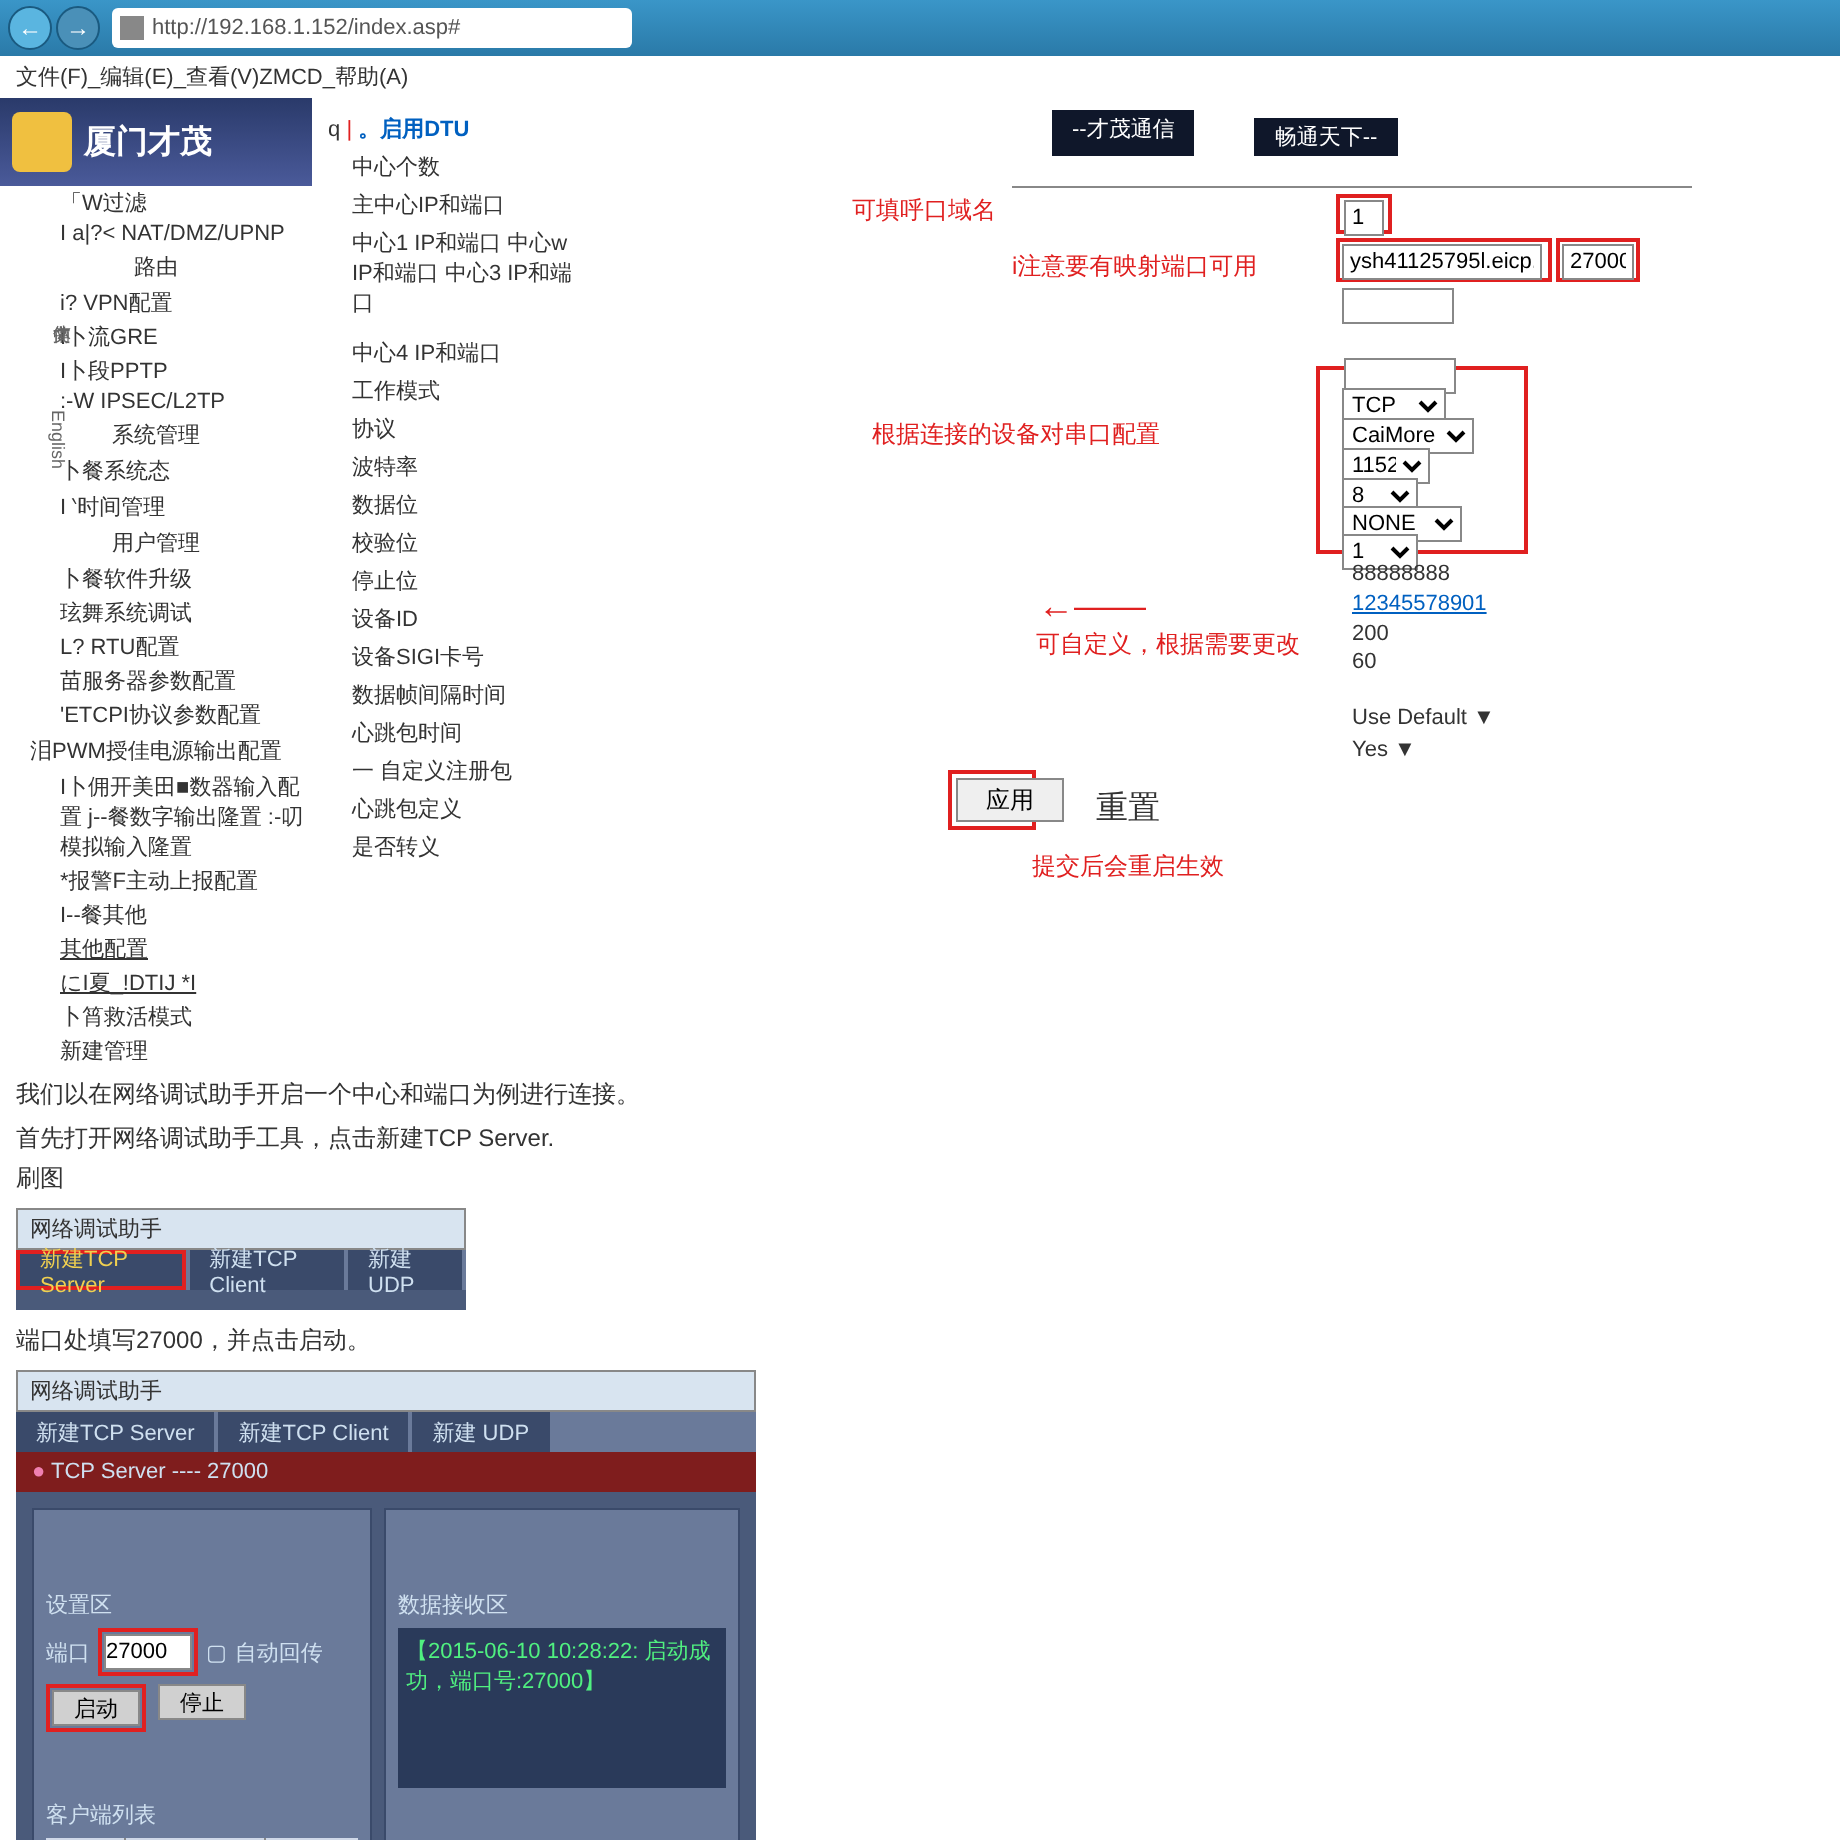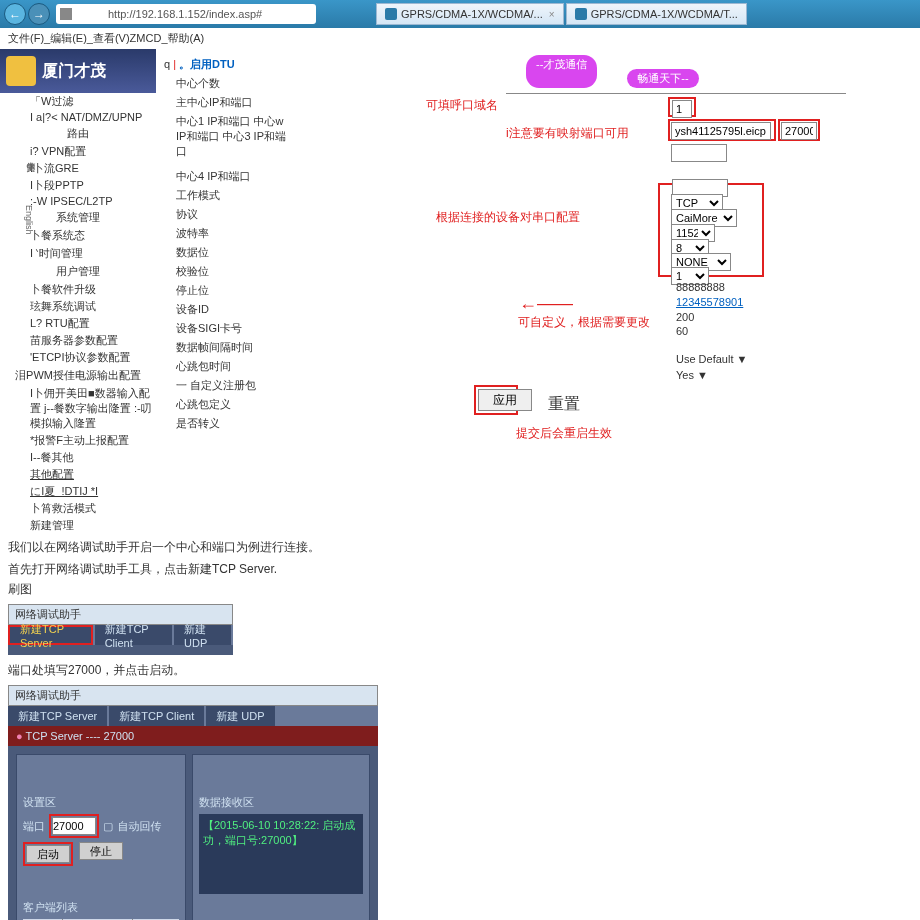--- a/index.html
+++ b/index.html
@@ -1,39 +1,39 @@
 <!DOCTYPE html>
 <html><head>
 <meta charset="utf-8">
 <style>
 *{margin:0;padding:0;box-sizing:border-box;}
 body{font-family:"Microsoft YaHei",Arial,sans-serif;font-size:11px;color:#333;background:#fff;width:920px;}
 .browser-top{height:28px;background:linear-gradient(#3a96c8,#2a7aa8);display:flex;align-items:center;padding:2px 4px;}
 .nav-circle{width:22px;height:22px;border-radius:50%;background:#5ab5e0;display:flex;align-items:center;justify-content:center;color:#fff;font-size:12px;margin-right:2px;border:1px solid #1a5a80;}
-.addr-bar{flex:0 0 260px;height:20px;background:#fff;border-radius:3px;display:flex;align-items:center;padding:0 4px;font-size:11px;color:#555;margin-left:4px;gap:32px;}
+.addr-bar{flex:0 0 260px;height:20px;background:#fff;border-radius:3px;display:flex;align-items:center;padding:0 4px;font-size:11px;color:#555;margin-left:4px;}
 .addr-icon{width:12px;height:12px;background:#888;margin-right:4px;}
 .tab-row{display:flex;align-items:center;margin-left:60px;}
 .tab{height:22px;background:linear-gradient(#eef5fb,#d5e6f5);border:1px solid #9cb8d2;display:flex;align-items:center;padding:0 8px;font-size:11px;color:#333;margin-right:2px;}
 .tab .ticon{width:12px;height:12px;background:#2a7aa8;border-radius:2px;margin-right:4px;}
 .tab .close{margin-left:6px;color:#888;font-size:10px;}
 .ie-menu{font-size:11px;color:#333;padding:3px 8px;}
 .logo-box{width:156px;height:44px;background:linear-gradient(#2a3a6a,#4a5a9a);display:flex;align-items:center;color:#fff;font-size:16px;font-weight:bold;padding-left:6px;}
 .logo-sq{width:30px;height:30px;background:#f0c040;border-radius:4px;margin-right:6px;}
 .sidebar{width:156px;font-size:11px;color:#333;}
 .sidebar .grp{padding:2px 0 2px 20px;}
 .sidebar .grp.center{text-align:center;padding-left:0;}
 .sidebar .item{padding:1px 0 1px 30px;color:#333;}
 .vtab{position:absolute;left:24px;top:100px;writing-mode:vertical-lr;font-size:9px;color:#666;}
 .midcol{width:140px;font-size:11px;padding-top:6px;}
 .midcol .mitem{padding:2px 0 2px 20px;color:#333;}
 .q-enable{padding:2px 0 2px 8px;}
 .q-enable .dtu{color:#0060c0;font-weight:bold;}
 .rightpane{flex:1;position:relative;}
 .brand-bar{position:absolute;left:230px;top:6px;display:flex;gap:30px;}
-.brand-chip{background:#d946ef;color:#fff;font-size:11px;padding:2px 10px;border-radius:13px;}
+.brand-chip{background:#0f172a;color:#fff;font-size:11px;padding:2px 10px;}
 .note-red{color:#e02020;font-size:12px;position:absolute;}
 .arrow-red{color:#e02020;font-size:18px;position:absolute;}
 .txt{height:18px;border:1px solid #888;padding:0 3px;font-size:11px;}
 .sel{height:18px;border:1px solid #888;font-size:11px;background:#fff;}
 .redbox{border:2px solid #e02020;position:absolute;}
 .valcol{position:absolute;left:380px;font-size:11px;color:#333;}
 .btn{height:22px;padding:0 14px;border:1px solid #888;background:#efefef;font-size:12px;}
 .fig{margin:6px 0;}
 .fig-top{height:20px;background:#6a7a9a;display:flex;align-items:center;}
 .fig-tab{height:20px;background:#3a4a6a;color:#cfe0f0;font-size:11px;display:flex;align-items:center;padding:0 10px;margin-right:2px;}
@@ -49,31 +49,20 @@
 </style>
 </head>
 <body>
 
 <div class="browser-top">
   <div class="nav-circle">←</div>
   <div class="nav-circle" style="background:#4a90b8">→</div>
   <div class="addr-bar">
     <span class="addr-icon"></span>
     <span>http://192.168.1.152/index.asp#</span>
-  </div>
-  <div class="tab-row">
-    <div class="tab">
-      <span class="ticon"></span>
-      <span>GPRS/CDMA-1X/WCDMA/...</span>
-      <span class="close">×</span>
-    </div>
-    <div class="tab">
-      <span class="ticon"></span>
-      <span>GPRS/CDMA-1X/WCDMA/T...</span>
-    </div>
   </div>
 </div>
 <div class="ie-menu">文件(F)_编辑(E)_查看(V)ZMCD_帮助(A)</div>
 
 <div style="position:relative;">
   <div style="display:flex;">
 
     <div>
       <div class="logo-box">
         <div class="logo-sq"></div>
@@ -128,21 +117,21 @@
       <div class="mitem">数据帧间隔时间</div>
       <div class="mitem">心跳包时间</div>
       <div class="mitem">一  自定义注册包</div>
       <div class="mitem">心跳包定义</div>
       <div class="mitem">是否转义</div>
     </div>
 
     <div class="rightpane">
       <div class="brand-bar">
         <div class="brand-chip">--才茂通信</div>
-        <div class="brand-chip" style="margin-top:14px">畅通天下--</div>
+        <div class="brand-chip" style="margin-top:4px">畅通天下--</div>
       </div>
 
       <div style="position:absolute;left:210px;top:44px;width:340px;border-top:1px solid #888"></div>
 
       <div class="note-red" style="left:130px;top:48px">可填呼口域名</div>
       <div class="note-red" style="left:210px;top:76px">i注意要有映射端口可用</div>
       <div class="note-red" style="left:140px;top:160px">根据连接的设备对串口配置</div>
       <div class="arrow-red" style="left:223px;top:244px">←——</div>
       <div class="note-red" style="left:222px;top:265px">可自定义，根据需要更改</div>
       <div class="note-red" style="left:220px;top:376px">提交后会重启生效</div>

